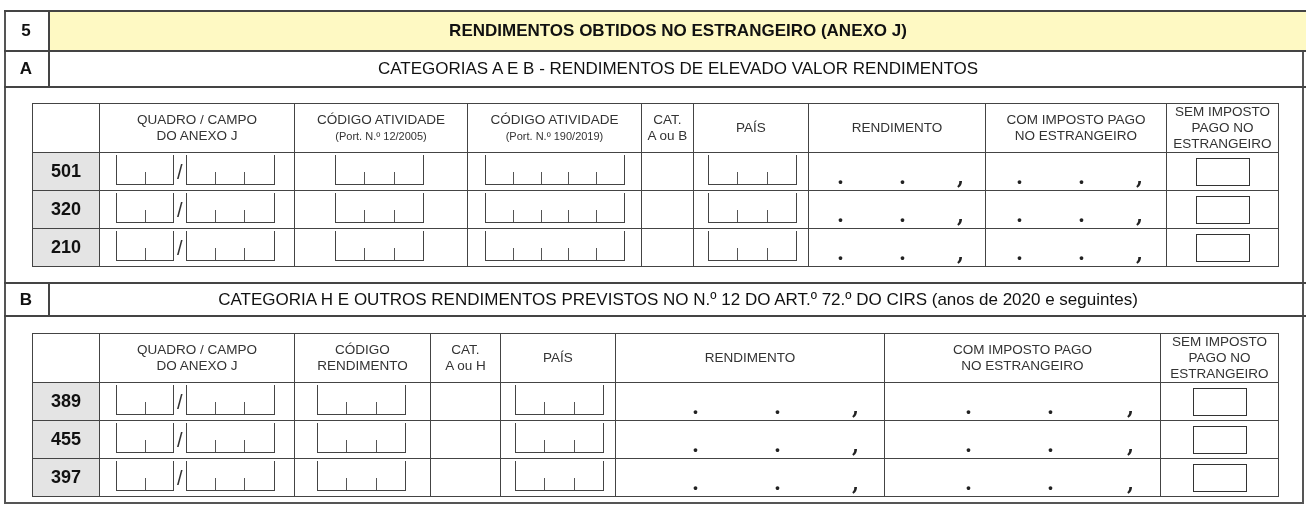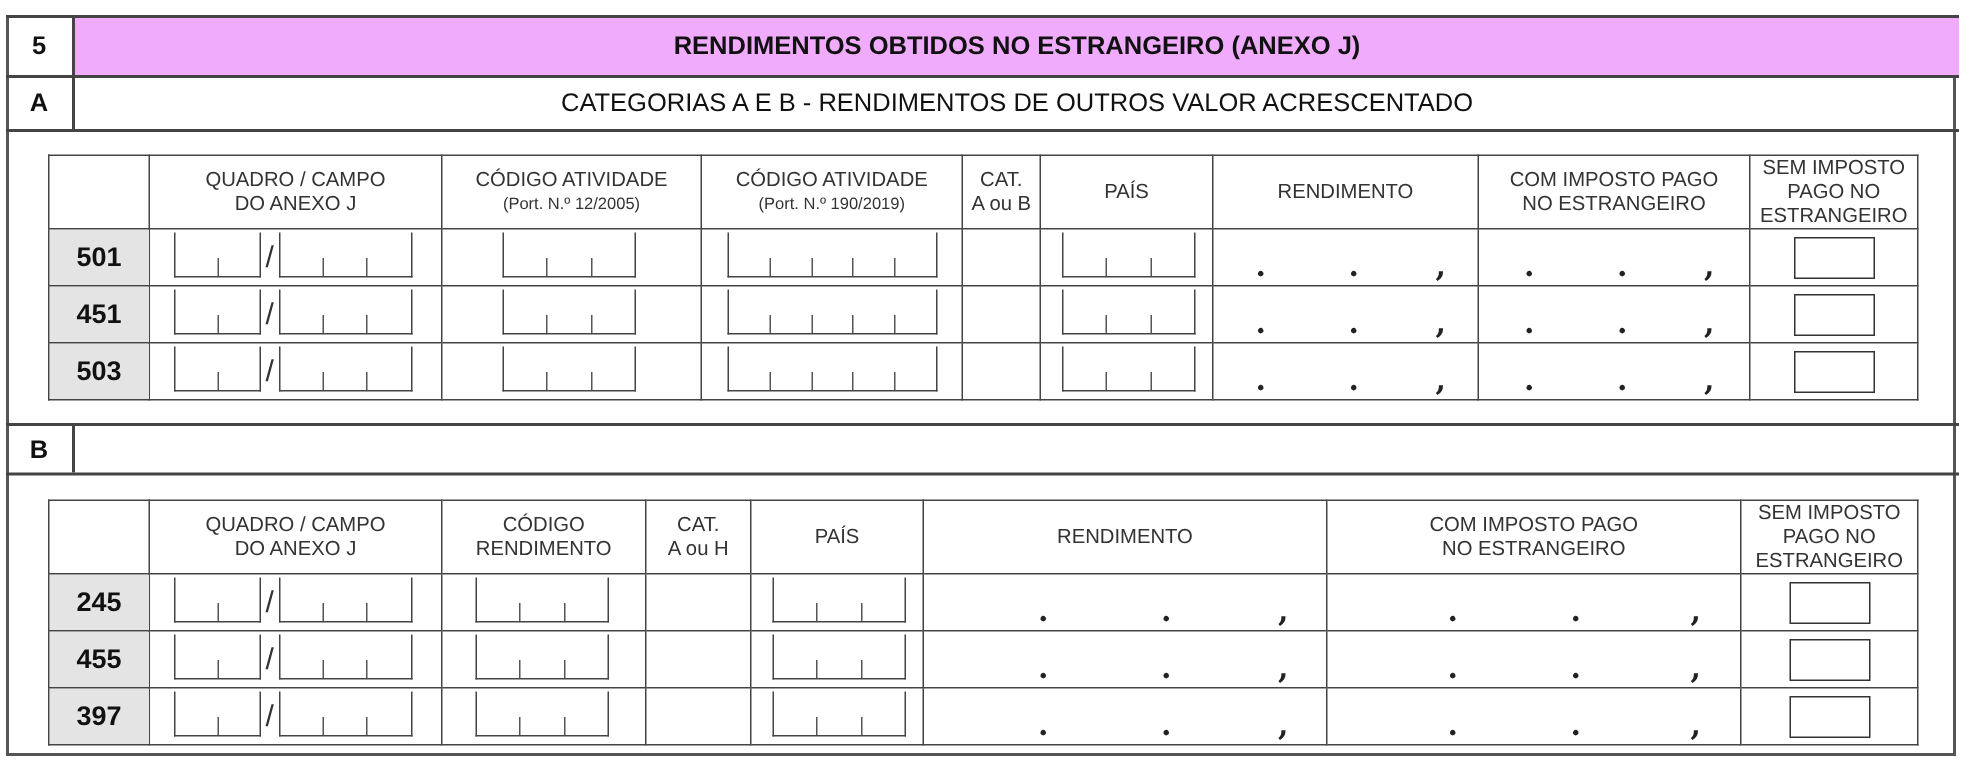--- a/index.html
+++ b/index.html
@@ -6,21 +6,21 @@
   body { width:1315px; height:510px; position:relative; overflow:hidden;
          font-family:"Liberation Sans", sans-serif; color:#222; }
   .frame { position:absolute; left:4px; top:10px; width:1300px; height:494px;
            border:2px solid #555; box-sizing:border-box; }
   .hrow { position:absolute; left:4px; width:1302px; box-sizing:border-box;
           border-bottom:2px solid #444; display:flex; }
   .hrow .num { width:46px; border-right:2px solid #444; display:flex; align-items:center;
                justify-content:center; font-weight:bold; font-size:17px; color:#111; box-sizing:border-box; }
   .hrow .ttl { flex:1; display:flex; align-items:center; justify-content:center; font-size:17px; color:#111; }
   .r5 { top:10px; height:42px; border-top:2px solid #444; }
-  .r5 .ttl { background:#f0abfc; font-weight:bold; }
+  .r5 .ttl { background:#fef9c3; font-weight:bold; }
   .rA { top:52px; height:36px; }
   .rB { top:282px; height:35px; border-top:2px solid #444; }
 
   table.grid { position:absolute; left:32px; width:1246px; border-collapse:collapse; table-layout:fixed; }
   table.grid td, table.grid th { border:1.5px solid #444; padding:0; box-sizing:border-box; }
   table.grid th { font-weight:normal; font-size:13.5px; color:#333; line-height:16px; text-align:center; vertical-align:middle; }
   th .sub { font-size:11px; display:block; }
   th.small { font-size:12.5px; line-height:13px; }
   td.lbl { background:#e4e4e4; font-weight:bold; font-size:18px; color:#111; text-align:center; }
   td { position:relative; }
@@ -45,21 +45,21 @@
 
 <div class="frame"></div>
 
 <div class="hrow r5">
   <div class="num">5</div>
   <div class="ttl">RENDIMENTOS OBTIDOS NO ESTRANGEIRO (ANEXO J)</div>
 </div>
 
 <div class="hrow rA">
   <div class="num">A</div>
-  <div class="ttl">CATEGORIAS A E B - RENDIMENTOS DE OUTROS VALOR ACRESCENTADO</div>
+  <div class="ttl">CATEGORIAS A E B - RENDIMENTOS DE ELEVADO VALOR RENDIMENTOS</div>
 </div>
 
 <table class="grid tA">
   <colgroup>
     <col style="width:67px">
       <col style="width:195px">
       <col style="width:173px">
       <col style="width:174px">
     <col style="width:52px">
       <col style="width:115px">
@@ -138,21 +138,21 @@
             <b style="left:30px">.</b>
             <b style="left:92px">.</b>
             <b style="left:150px">,</b>
           </div>
         </td>
     <td>
           <div class="chk"></div>
         </td>
   </tr>
   <tr class="data">
-    <td class="lbl">451</td>
+    <td class="lbl">320</td>
     <td>
       <div class="combs" style="left:16px">
         <div class="comb" style="width:58px">
               <span></span>
               <span></span>
             </div>
         <div class="slash">/</div>
         <div class="comb" style="width:89px">
               <span></span>
               <span></span>
@@ -202,21 +202,21 @@
             <b style="left:30px">.</b>
             <b style="left:92px">.</b>
             <b style="left:150px">,</b>
           </div>
         </td>
     <td>
           <div class="chk"></div>
         </td>
   </tr>
   <tr class="data">
-    <td class="lbl">503</td>
+    <td class="lbl">210</td>
     <td>
       <div class="combs" style="left:16px">
         <div class="comb" style="width:58px">
               <span></span>
               <span></span>
             </div>
         <div class="slash">/</div>
         <div class="comb" style="width:89px">
               <span></span>
               <span></span>
@@ -270,20 +270,21 @@
         </td>
     <td>
           <div class="chk"></div>
         </td>
   </tr>
 </tbody>
   </table>
 
 <div class="hrow rB">
   <div class="num">B</div>
+  <div class="ttl">CATEGORIA H E OUTROS RENDIMENTOS PREVISTOS  NO N.º 12 DO ART.º 72.º DO CIRS (anos de 2020 e seguintes)</div>
 </div>
 
 <table class="grid tB">
   <colgroup>
     <col style="width:67px">
       <col style="width:195px">
       <col style="width:136px">
       <col style="width:70px">
     <col style="width:115px">
       <col style="width:269px">
@@ -295,21 +296,21 @@
     <th></th>
     <th><span>QUADRO / CAMPO</span><br><span>DO ANEXO J</span></th>
     <th><span>CÓDIGO</span><br><span>RENDIMENTO</span></th>
     <th class="small"><span>CAT.</span><br><span>A ou H</span></th>
     <th>PAÍS</th>
     <th>RENDIMENTO</th>
     <th><span>COM IMPOSTO PAGO</span><br><span>NO ESTRANGEIRO</span></th>
     <th class="small"><span>SEM IMPOSTO</span><br><span>PAGO NO</span><br><span>ESTRANGEIRO</span></th>
   </tr>
   <tr class="data">
-    <td class="lbl">245</td>
+    <td class="lbl">389</td>
     <td>
       <div class="combs" style="left:16px">
         <div class="comb" style="width:58px">
               <span></span>
               <span></span>
             </div>
         <div class="slash">/</div>
         <div class="comb" style="width:89px">
               <span></span>
               <span></span>

